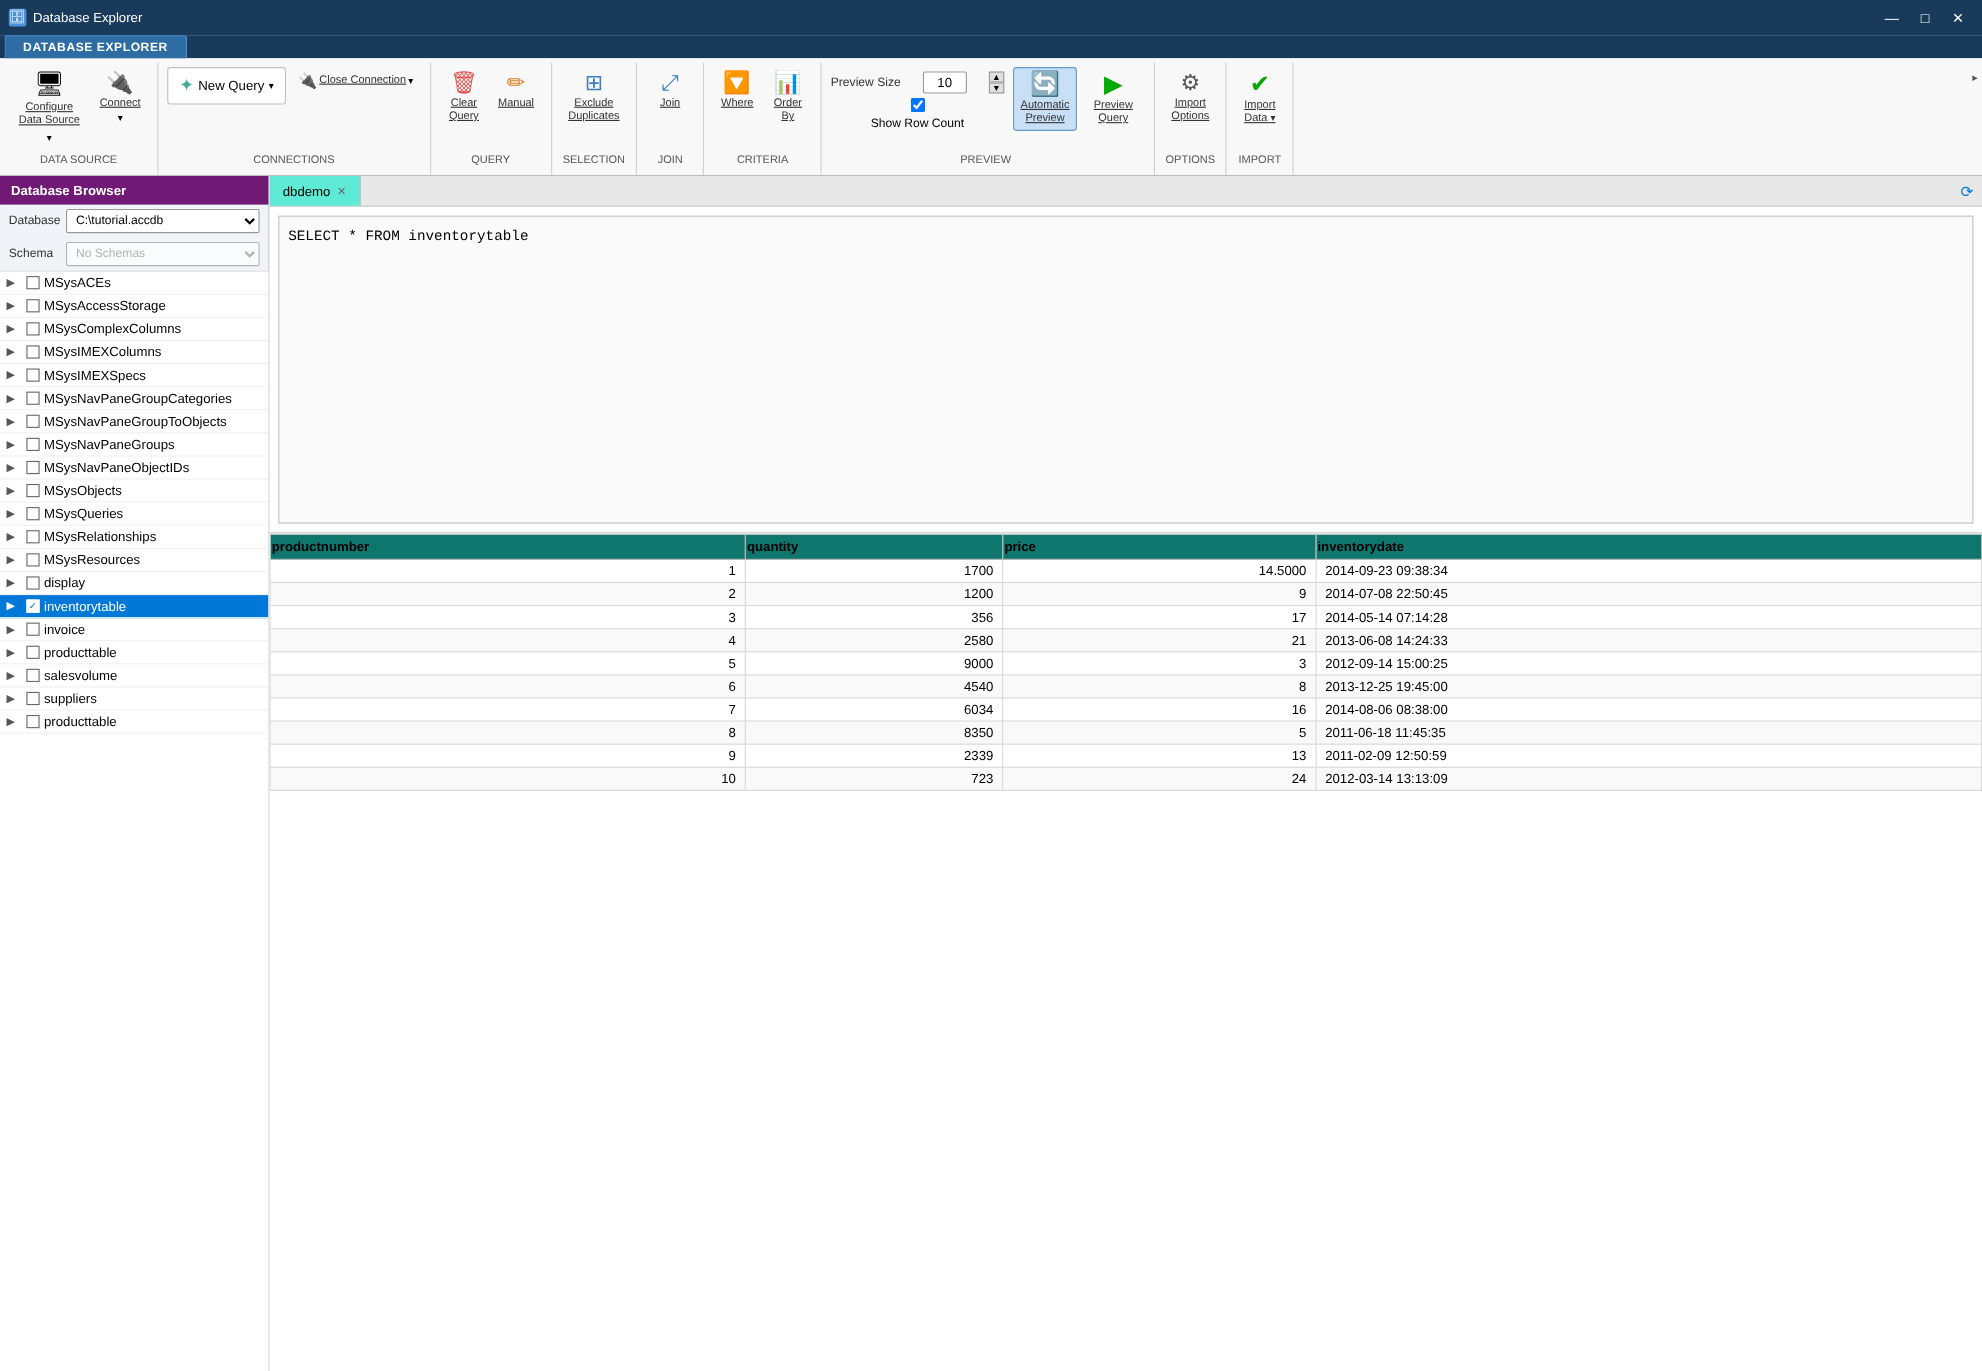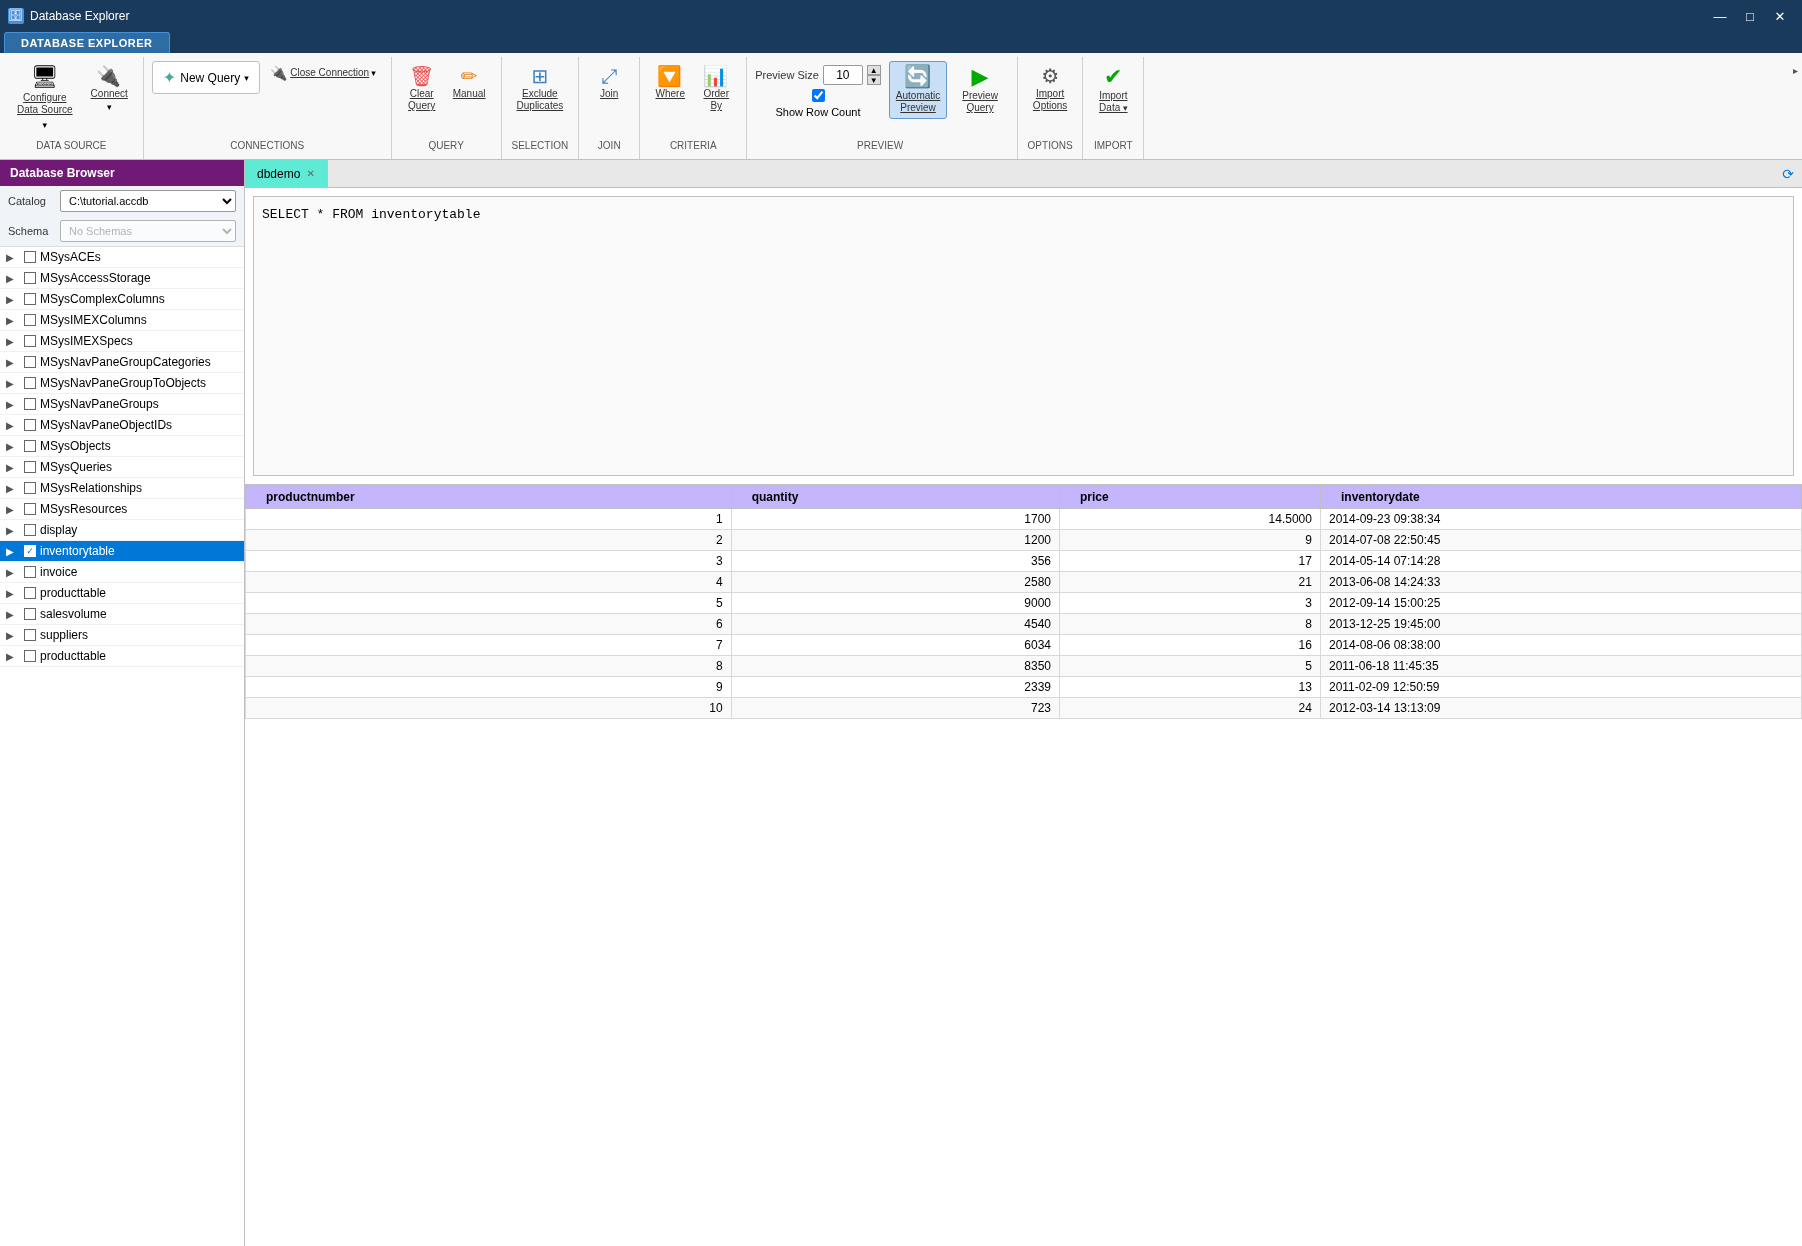--- a/index.html
+++ b/index.html
@@ -65,21 +65,21 @@
     
     .config-btn {
       display: flex; flex-direction: column; align-items: center; padding: 4px 8px;
       cursor: pointer; min-width: 60px; gap: 4px;
     }
     .config-btn .ribbon-btn-icon { font-size: 22px; }
     .config-btn .ribbon-btn-label { font-size: 10px; text-align: center; line-height: 1.2; }
 
     
     .preview-size-group { display: flex; flex-direction: column; gap: 4px; padding-top: 4px; }
-    .preview-size-row { display: flex; align-items: center; gap: 4px; }
+    .preview-size-row { display: flex; align-items: center; gap: 20px; }
     .preview-size-label { font-size: 11px; color: #333; }
     .preview-size-input {
       width: 40px; height: 20px; border: 1px solid #999; border-radius: 2px;
       text-align: center; font-size: 12px; padding: 0 2px;
     }
     .spinner-btns { display: flex; flex-direction: column; }
     .spinner-btn { width: 14px; height: 10px; background: #e0e0e0; border: 1px solid #999; cursor: pointer; font-size: 8px; display: flex; align-items: center; justify-content: center; }
     .show-row-check { display: flex; align-items: center; gap: 4px; font-size: 11px; flex-direction: column; }
 
     
@@ -138,21 +138,21 @@
       border: 1px solid #c0c0c0; background: #fafafa; padding: 8px; min-height: 280px;
       font-family: 'Courier New', monospace; font-size: 13px; color: #000;
       line-height: 1.6;
     }
 
     
     .data-preview-section { flex: 1; background: white; overflow: auto; }
     .data-preview-label { font-size: 11px; color: #333; padding: 6px 10px; border-bottom: 1px solid #ddd; background: #f8f8f8; }
     .data-table { width: 100%; border-collapse: collapse; }
     .data-table th {
-      background: #c4b5fd; border: 1px solid #c0c0c0; padding: 4px 20px;
+      background: #0f766e; border: 1px solid #c0c0c0; padding: 4px 1px;
       font-size: 12px; font-weight: bold; text-align: left;
     }
     .data-table td {
       border: 1px solid #d8d8d8; padding: 3px 8px; font-size: 12px; text-align: right;
     }
     .data-table td.text-left { text-align: left; }
     .data-table tr:nth-child(even) td { background: #f9f9f9; }
 
     
     ::-webkit-scrollbar { width: 8px; height: 8px; }
@@ -313,21 +313,21 @@
   <div style="margin-left:auto; display:flex; align-items:flex-start; padding-top:8px; padding-right:4px;">
     <span style="font-size:10px; color:#555;">▸</span>
   </div>
 </div>
 
 <div class="main-layout">
 
   <div class="sidebar">
     <div class="sidebar-header">Database Browser</div>
     <div class="sidebar-field-row">
-      <span class="sidebar-field-label">Catalog</span>
+      <span class="sidebar-field-label">Database</span>
       <select class="sidebar-select">
         <option>C:\tutorial.accdb</option>
       </select>
     </div>
     <div class="sidebar-field-row">
       <span class="sidebar-field-label">Schema</span>
       <select class="sidebar-select" disabled="" style="color:#999;">
         <option>No Schemas</option>
       </select>
     </div>

